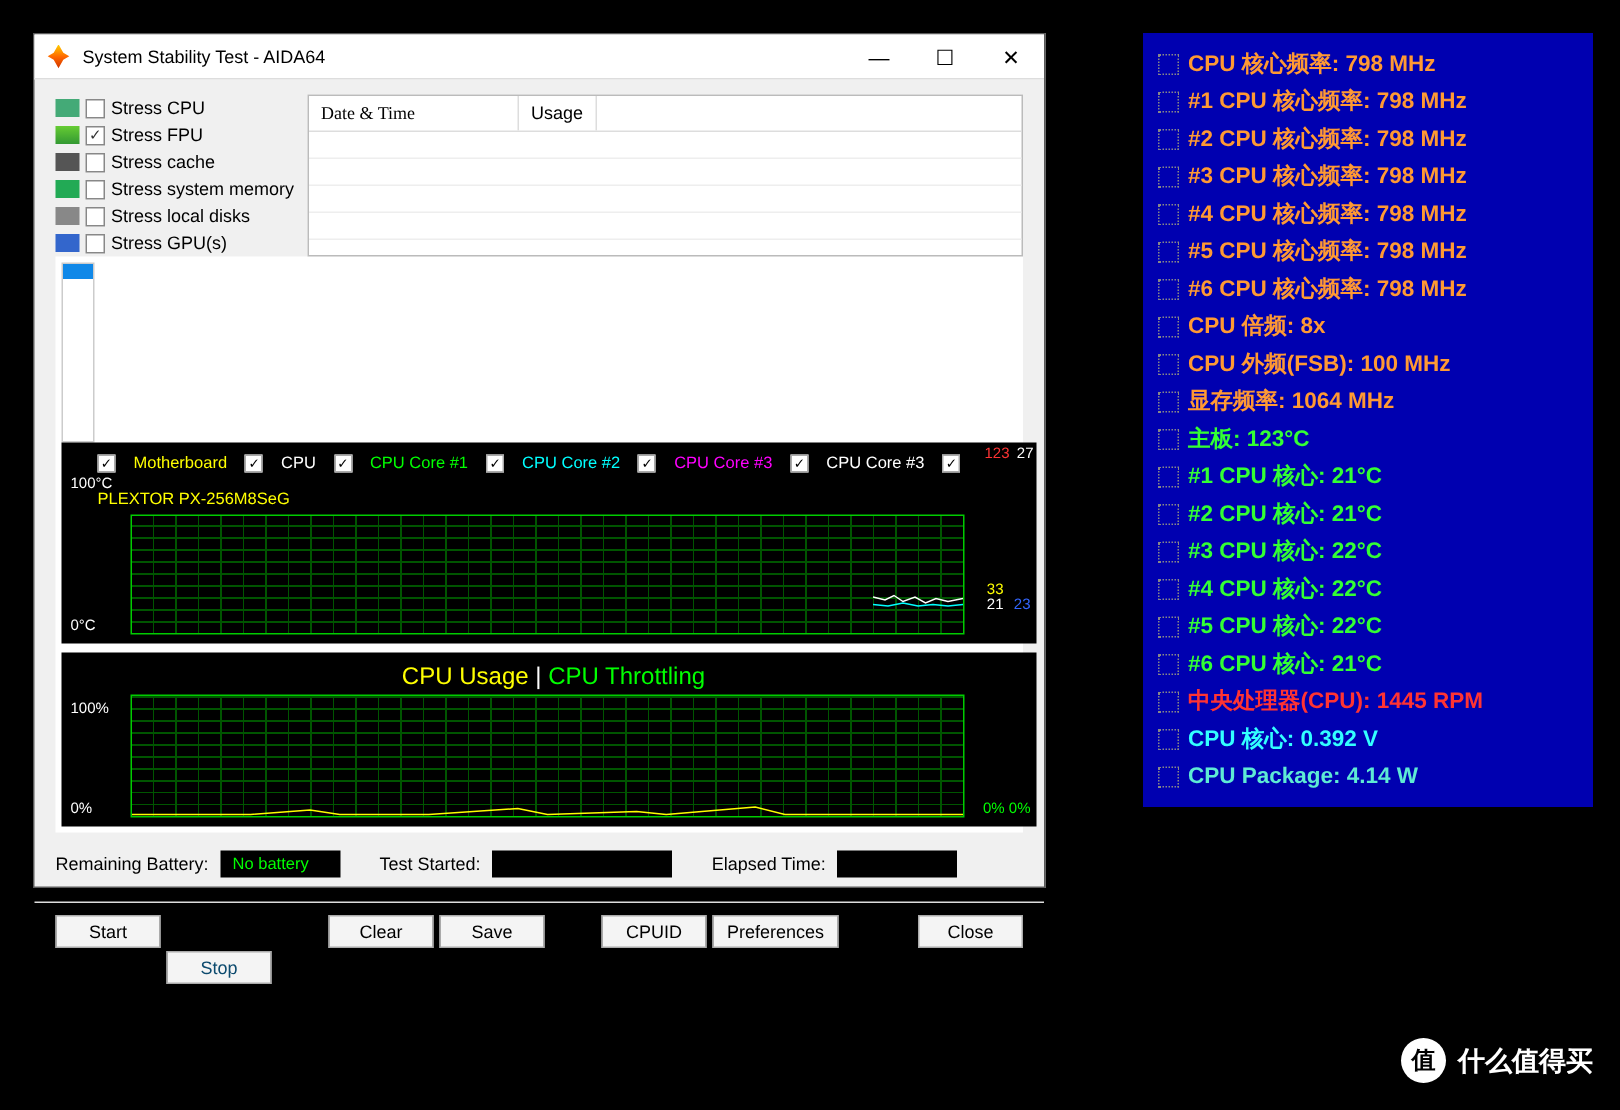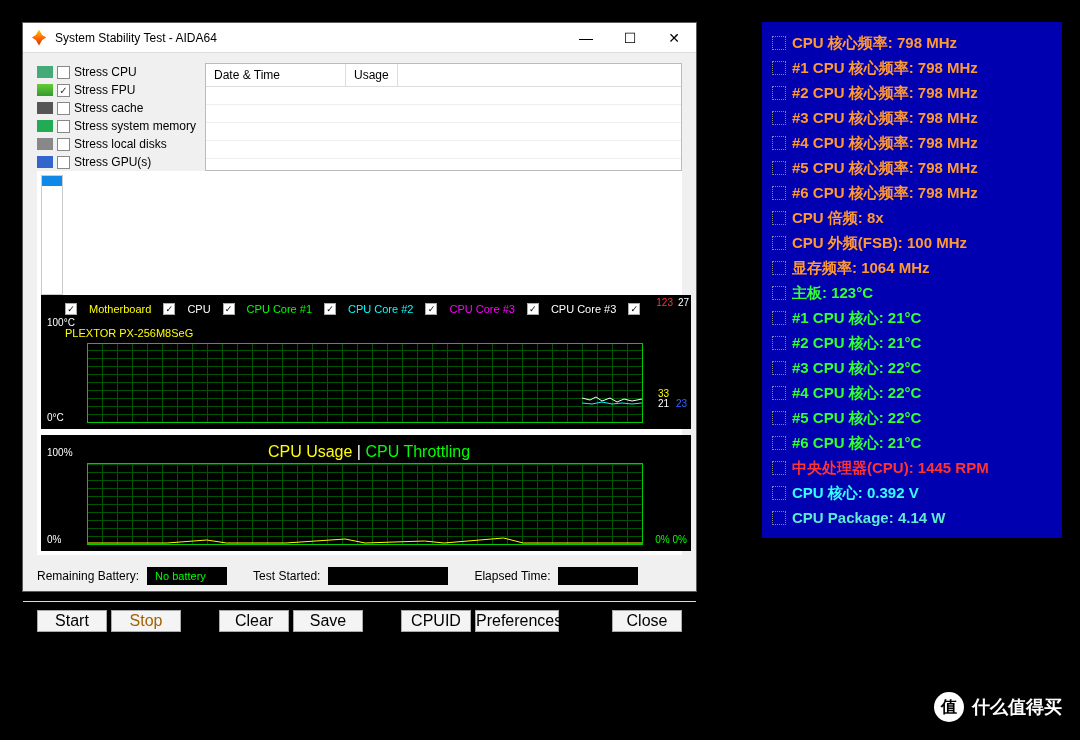--- a/index.html
+++ b/index.html
@@ -14,21 +14,21 @@
 .toprow { display: flex; gap: 8px; }
 .stress-list { width: 160px; }
 .stress-item { display: flex; align-items: center; gap: 4px; height: 18px; }
 .stress-icon { width: 16px; height: 12px; display: inline-block; }
 .ic-cpu{background:#4a7;} .ic-fpu{background:linear-gradient(#6c3,#393);} .ic-cache{background:#555;} .ic-mem{background:#2a5;} .ic-disk{background:#888;} .ic-gpu{background:#36c;}
 .chk { width: 13px; height: 13px; border: 1px solid #888; background: #fff; display: inline-flex; align-items: center; justify-content: center; font-size: 10px; color: #333; cursor: pointer; }
 .chk.on::after { content: "✓"; }
 .log-table { flex: 1; border: 1px solid #bbb; background: #fff; }
 .log-head { display: flex; border-bottom: 1px solid #ddd; }
 .log-head div { padding: 4px 8px; border-right: 1px solid #ddd; }
-.log-head div:first-child { width: 140px; }
+.log-head div:first-child { width: 140px; font-family: Liberation Serif, serif; }
 .log-body { height: 80px; }
 .log-body .row { height: 18px; border-bottom: 1px solid #eee; }
 .tabs { display: flex; margin-top: 8px; border-bottom: 1px solid #bbb; }
 .tab { padding: 4px 10px; border: 1px solid #bbb; border-bottom: none; background: #e8e8e8; margin-right: 2px; cursor: pointer; }
 .tab.active { background: #fff; position: relative; top: 1px; }
 .graphs { background: #fff; padding: 4px; }
 .indicator { width: 22px; height: 120px; background: #fff; border: 1px solid #ccc; display: inline-block; vertical-align: top; }
 .indicator-fill { width: 100%; height: 10px; background: #1088e8; }
 .graph-wrap { display: inline-block; vertical-align: top; width: 650px; }
 .graph { background: #000; position: relative; padding: 6px 0 6px 6px; }
@@ -38,22 +38,22 @@
 .graph-area { position: relative; height: 80px; margin-left: 40px; margin-right: 48px; border: 1px solid #0c0; background-image: repeating-linear-gradient(0deg, transparent 0 7px, #050 7px 8px), repeating-linear-gradient(90deg, transparent 0 14px, #050 14px 15px); }
 .graph-area.big { height: 82px; }
 .ylab { position: absolute; left: 6px; color: #fff; font-size: 10px; }
 .rlab { position: absolute; right: 22px; font-size: 10px; }
 .dataline { position: absolute; right: 0; bottom: 16px; width: 60px; height: 12px; }
 .graph-center-text { text-align: center; font-size: 16px; padding: 2px; }
 .yellow { color: #ff0; } .green { color: #0f0; } .cyan { color: #0ff; } .magenta { color: #f0f; } .white { color: #fff; } .red { color: #f33; }
 .status-row { display: flex; align-items: center; gap: 8px; margin-top: 12px; }
 .status-box { background: #000; color: #0f0; padding: 3px 8px; min-width: 80px; height: 18px; display: inline-block; font-size: 11px; }
 .btnrow { display: flex; gap: 4px; padding: 8px 14px; border-top: 1px solid #ddd; margin-top: 6px; }
-.btn { width: 70px; height: 22px; border: 1px solid #aaa; background: #f4f4f4; cursor: pointer; font-size: 16px; }
-.btn:disabled { color: #a16207; }
+.btn { width: 70px; height: 22px; border: 1px solid #aaa; background: #f4f4f4; cursor: pointer; font-size: 12px; }
+.btn:disabled { color: #0c4a6e; margin-top: 24px; }
 .spacer { flex: 1; }
 .sidepanel { position: absolute; left: 762px; top: 22px; width: 300px; background: #0000b0; color: #fff; padding: 8px 10px; font-family: "Microsoft YaHei", sans-serif; font-size: 15px; font-weight: bold; }
 .sp-row { display: flex; align-items: center; gap: 6px; line-height: 25px; }
 .chip { width: 14px; height: 14px; border: 1px dotted #888; display: inline-block; }
 .sp-orange { color: #ff9933; } .sp-green { color: #33ff33; } .sp-red { color: #ff3333; } .sp-cyan { color: #33ffff; } .sp-white { color: #5eead4; }
 .watermark { position: absolute; right: 18px; bottom: 18px; display: flex; align-items: center; gap: 8px; color: #fff; font-size: 18px; font-weight: bold; }
 .wm-circle { width: 30px; height: 30px; border-radius: 50%; background: #fff; color: #000; display: flex; align-items: center; justify-content: center; font-size: 16px; }
 svg.wiggle { width: 100%; height: 100%; }
 </style>
 </head>
@@ -153,21 +153,21 @@
           </div>
           <span class="rlab yellow" style="bottom:30px">33</span>
           <span class="rlab white" style="bottom:20px">21</span>
           <span class="rlab" style="bottom:20px;right:4px;color:#36f">23</span>
         </div>
 
         <div class="graph" style="margin-top:6px">
           <div class="graph-center-text">
             <span class="yellow">CPU Usage</span><span class="white">  |  </span><span class="green">CPU Throttling</span>
           </div>
-          <span class="ylab" style="top:12px">100%</span>
+          <span class="ylab" style="top:32px">100%</span>
           <span class="ylab" style="bottom:6px">0%</span>
           <div class="graph-area big">
             <svg style="position:absolute;bottom:0;left:0;width:100%;height:14px" viewBox="0 0 560 14" preserveAspectRatio="none">
                 <polyline points="0,13 80,13 120,10 140,13 200,13 260,9 280,13 340,11 360,13 420,8 440,13 560,13" fill="none" stroke="#ff0" stroke-width="1"></polyline>
               </svg>
           </div>
           <span class="rlab" style="bottom:6px;right:4px"><span class="green">0% 0%</span></span>
         </div>
       </div>
     </div>

